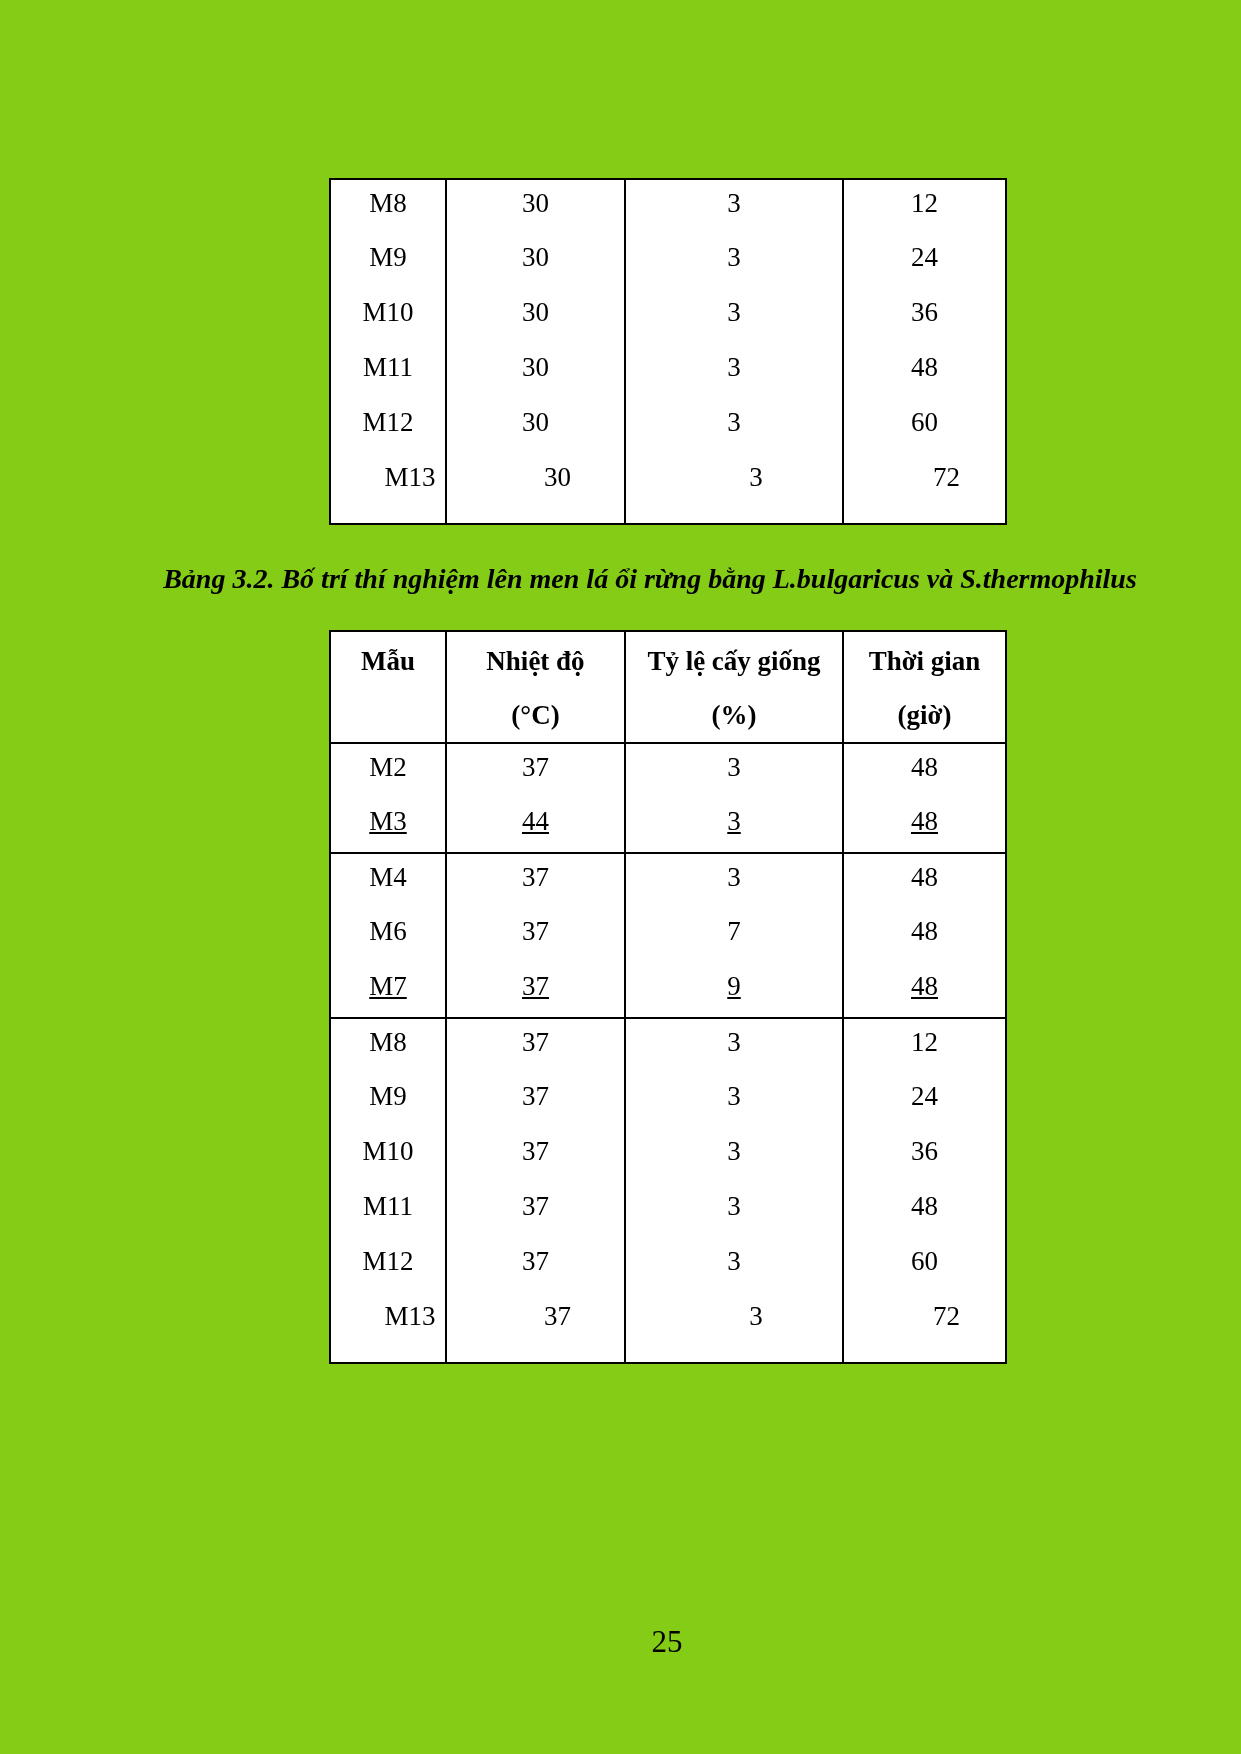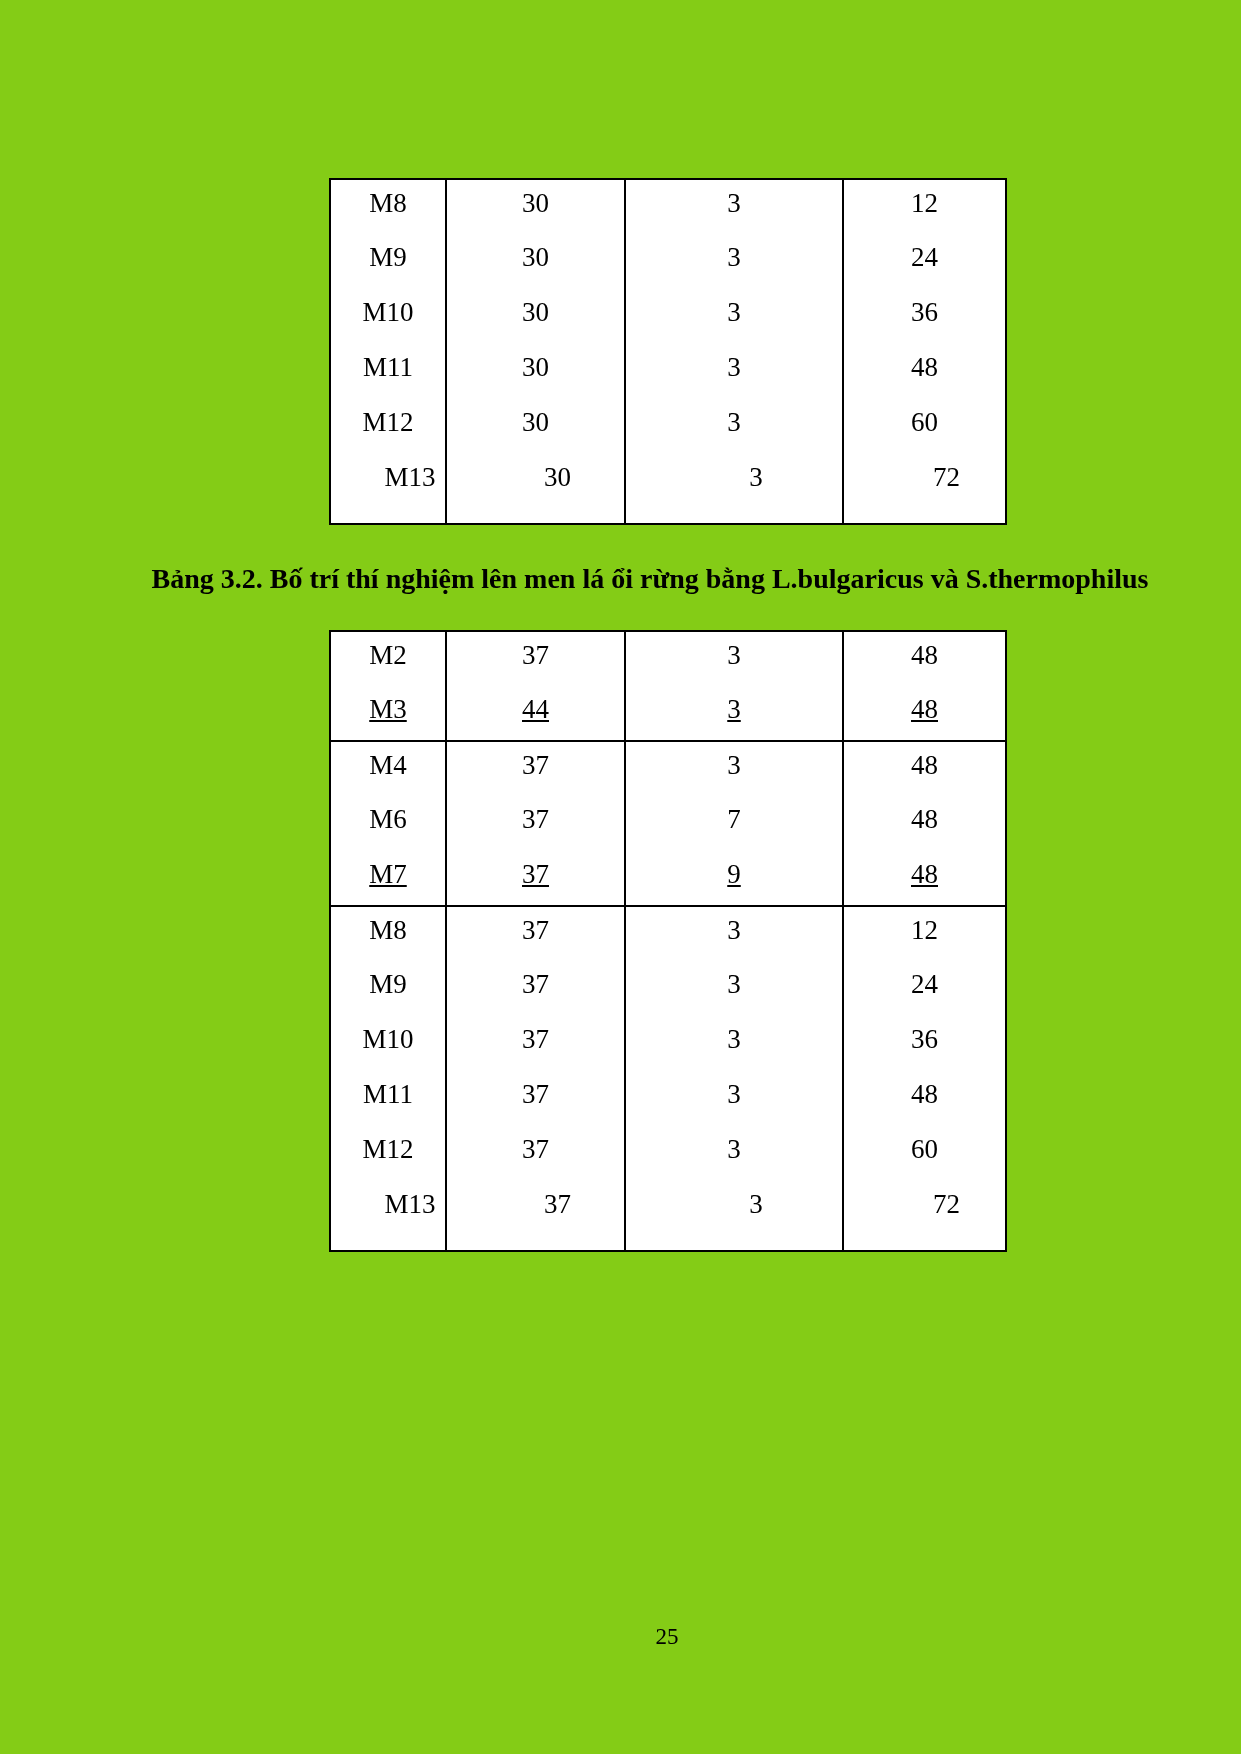--- a/index.html
+++ b/index.html
@@ -25,25 +25,25 @@
     border-bottom:2px solid #000000; height:112px;
     padding-top:2px; line-height:54px; font-weight:bold;
   }
   td.bold { font-weight:bold; }
   td.vmid { vertical-align:middle; padding-top:0; line-height:33px; }
   .t-cont { left:329px; top:178px; width:676px; }
   .t-main { left:329px; top:630px; width:676px; }
   .caption {
     position:absolute; left:110px; top:563px; width:1080px;
     text-align:center; white-space:nowrap;
-    font-size:28px; font-weight:bold; 
+    font-size:28px; font-weight:bold; font-style:italic;
   }
   .pagenum {
     position:absolute; left:329px; top:1624px; width:676px;
-    text-align:center; font-size:23px;
+    text-align:center; font-size:31px;
   }
 </style>
 </head>
 <body>
 
 <div class="page">
 
   <table class="doc-table t-cont">
     <colgroup>
       <col style="width:116px">
@@ -94,20 +94,35 @@
   <p class="caption">Bảng 3.2. Bố trí thí nghiệm lên men lá ổi rừng bằng L.bulgaricus và S.thermophilus</p>
 
   <table class="doc-table t-main">
     <colgroup>
       <col style="width:116px">
         <col style="width:179px">
         <col style="width:218px">
         <col style="width:163px">
     </colgroup>
     <tbody>
+      <tr class="head-row">
+        <td class="vmid">Mẫu</td>
+        <td>
+          <div>Nhiệt độ</div>
+          <div>(°C)</div>
+        </td>
+        <td>
+          <div>Tỷ lệ cấy giống</div>
+          <div>(%)</div>
+        </td>
+        <td>
+          <div>Thời gian</div>
+          <div>(giờ)</div>
+        </td>
+      </tr>
 
       <tr>
         <td class="bold">M2</td>
         <td>37</td>
         <td>3</td>
         <td>48</td>
       </tr>
       <tr class="group-end">
         <td class="bold">M3</td>
         <td>44</td>

